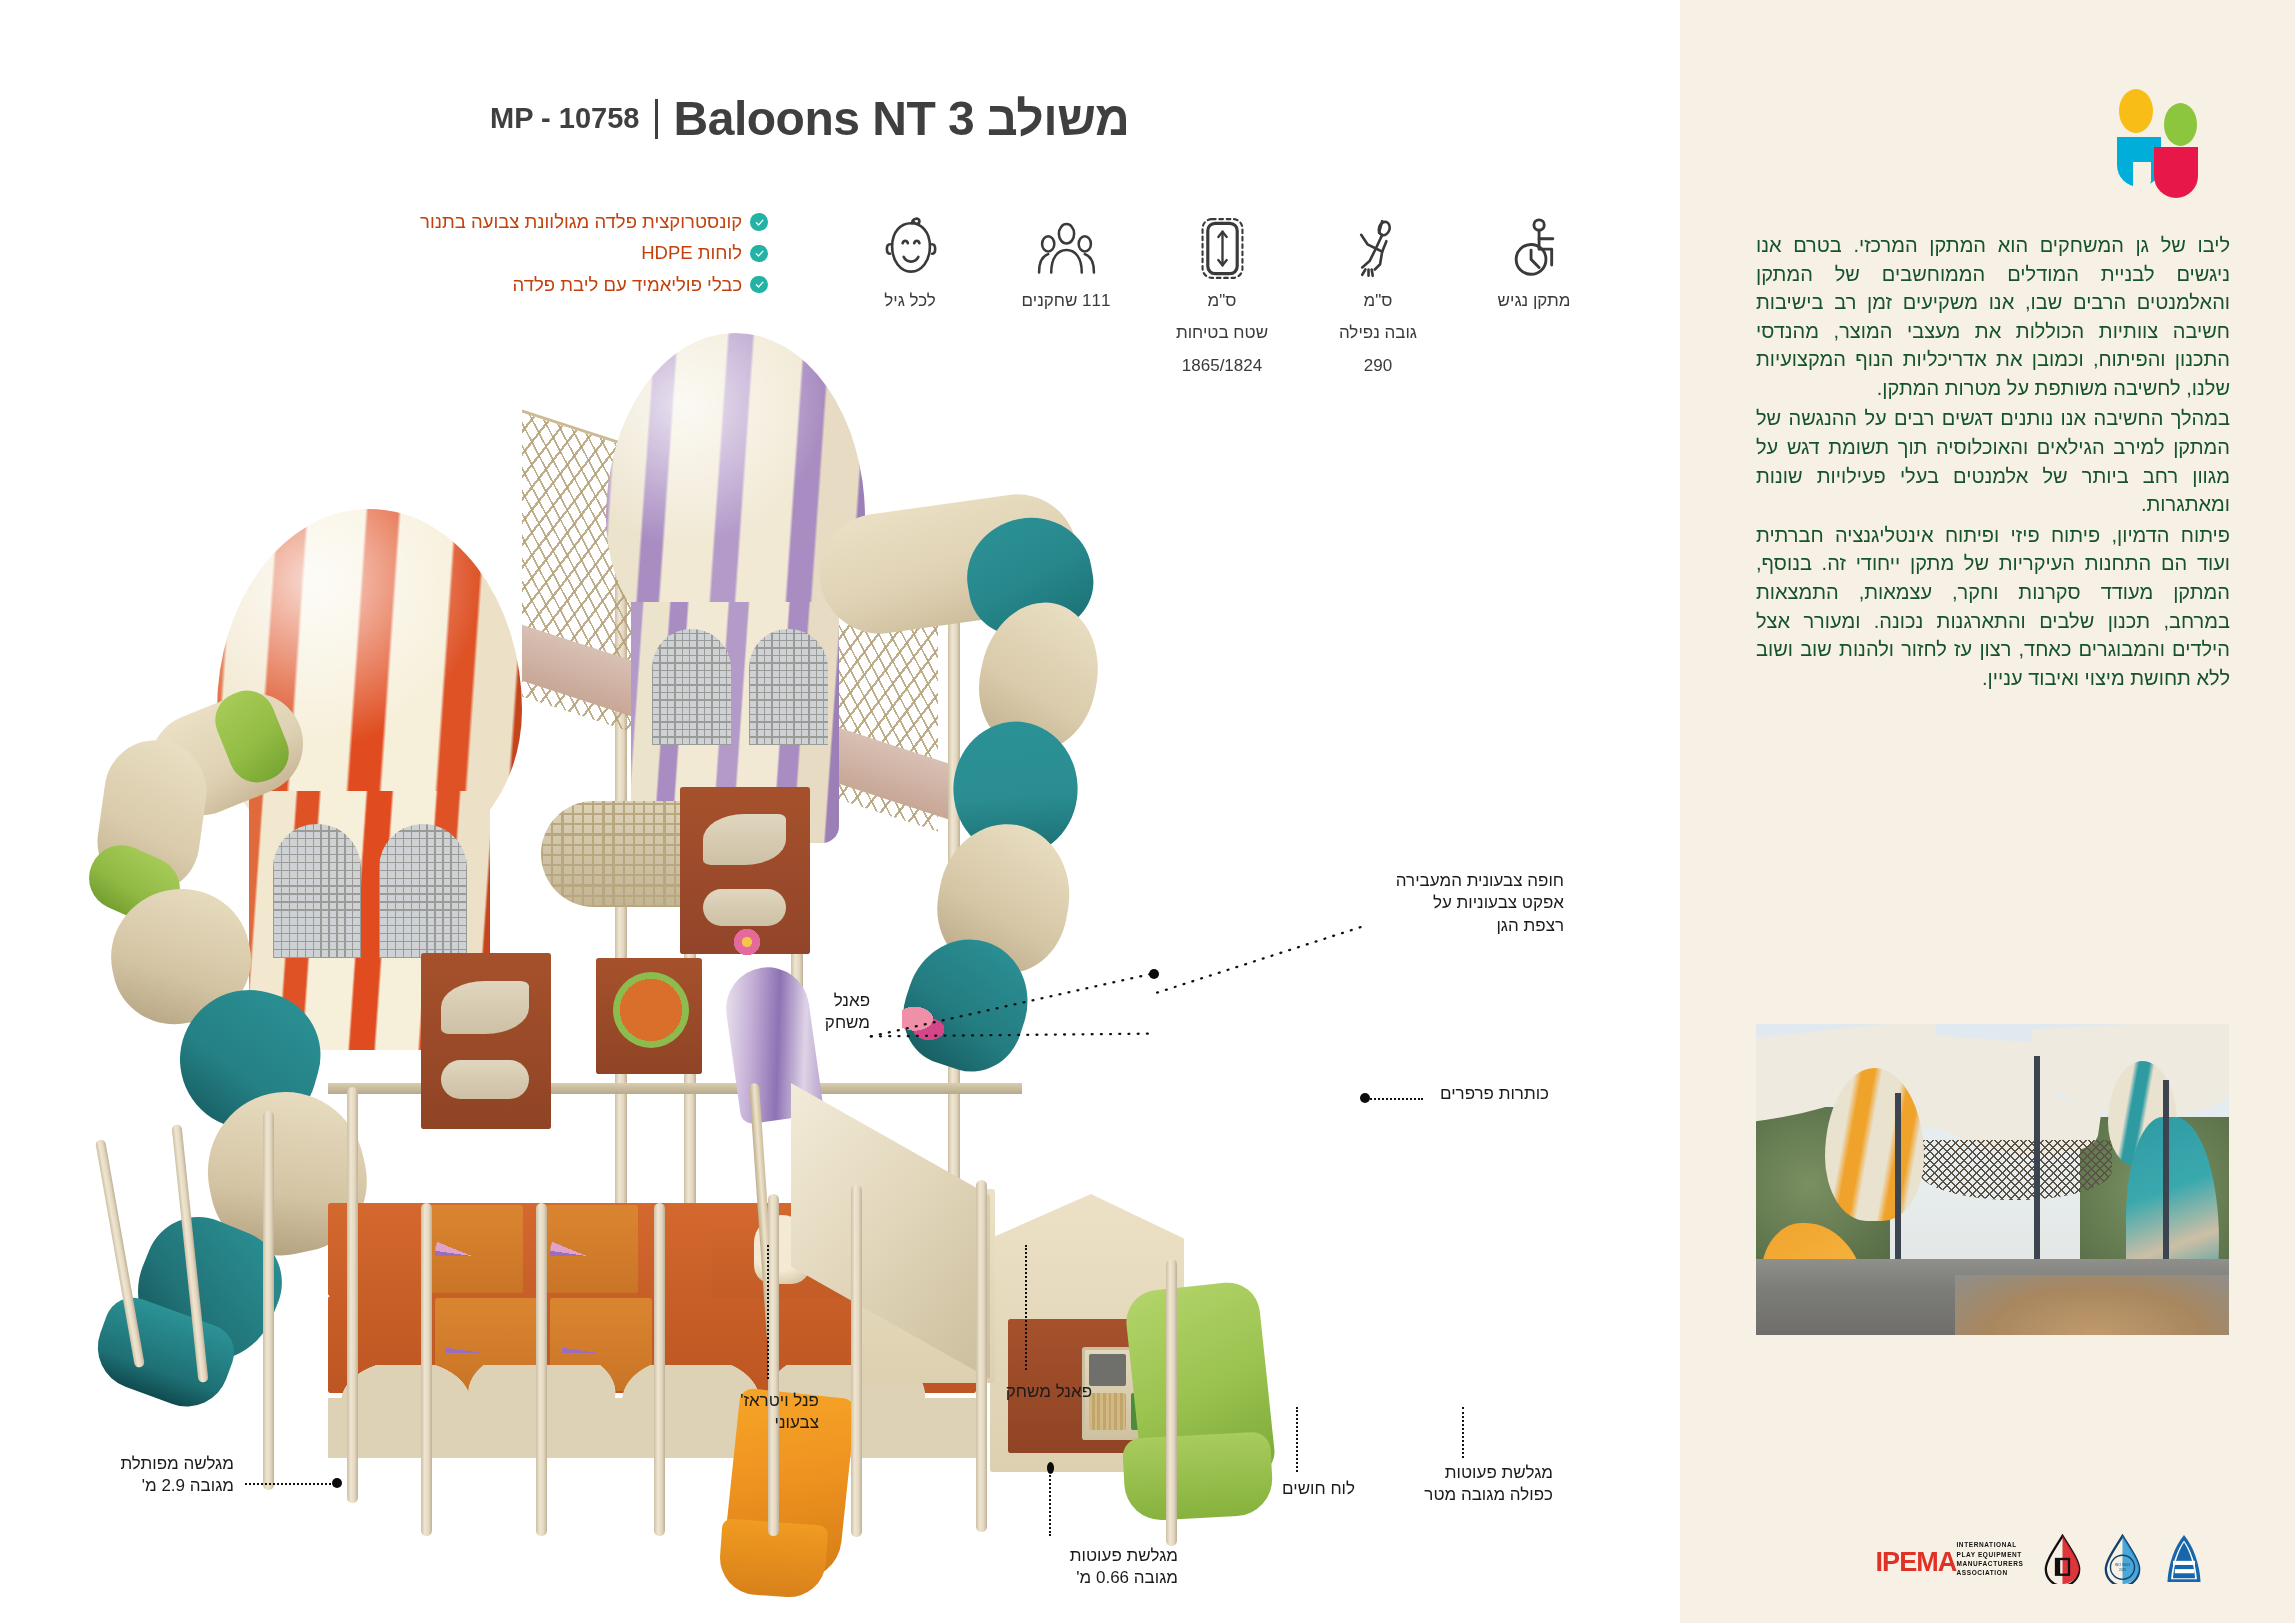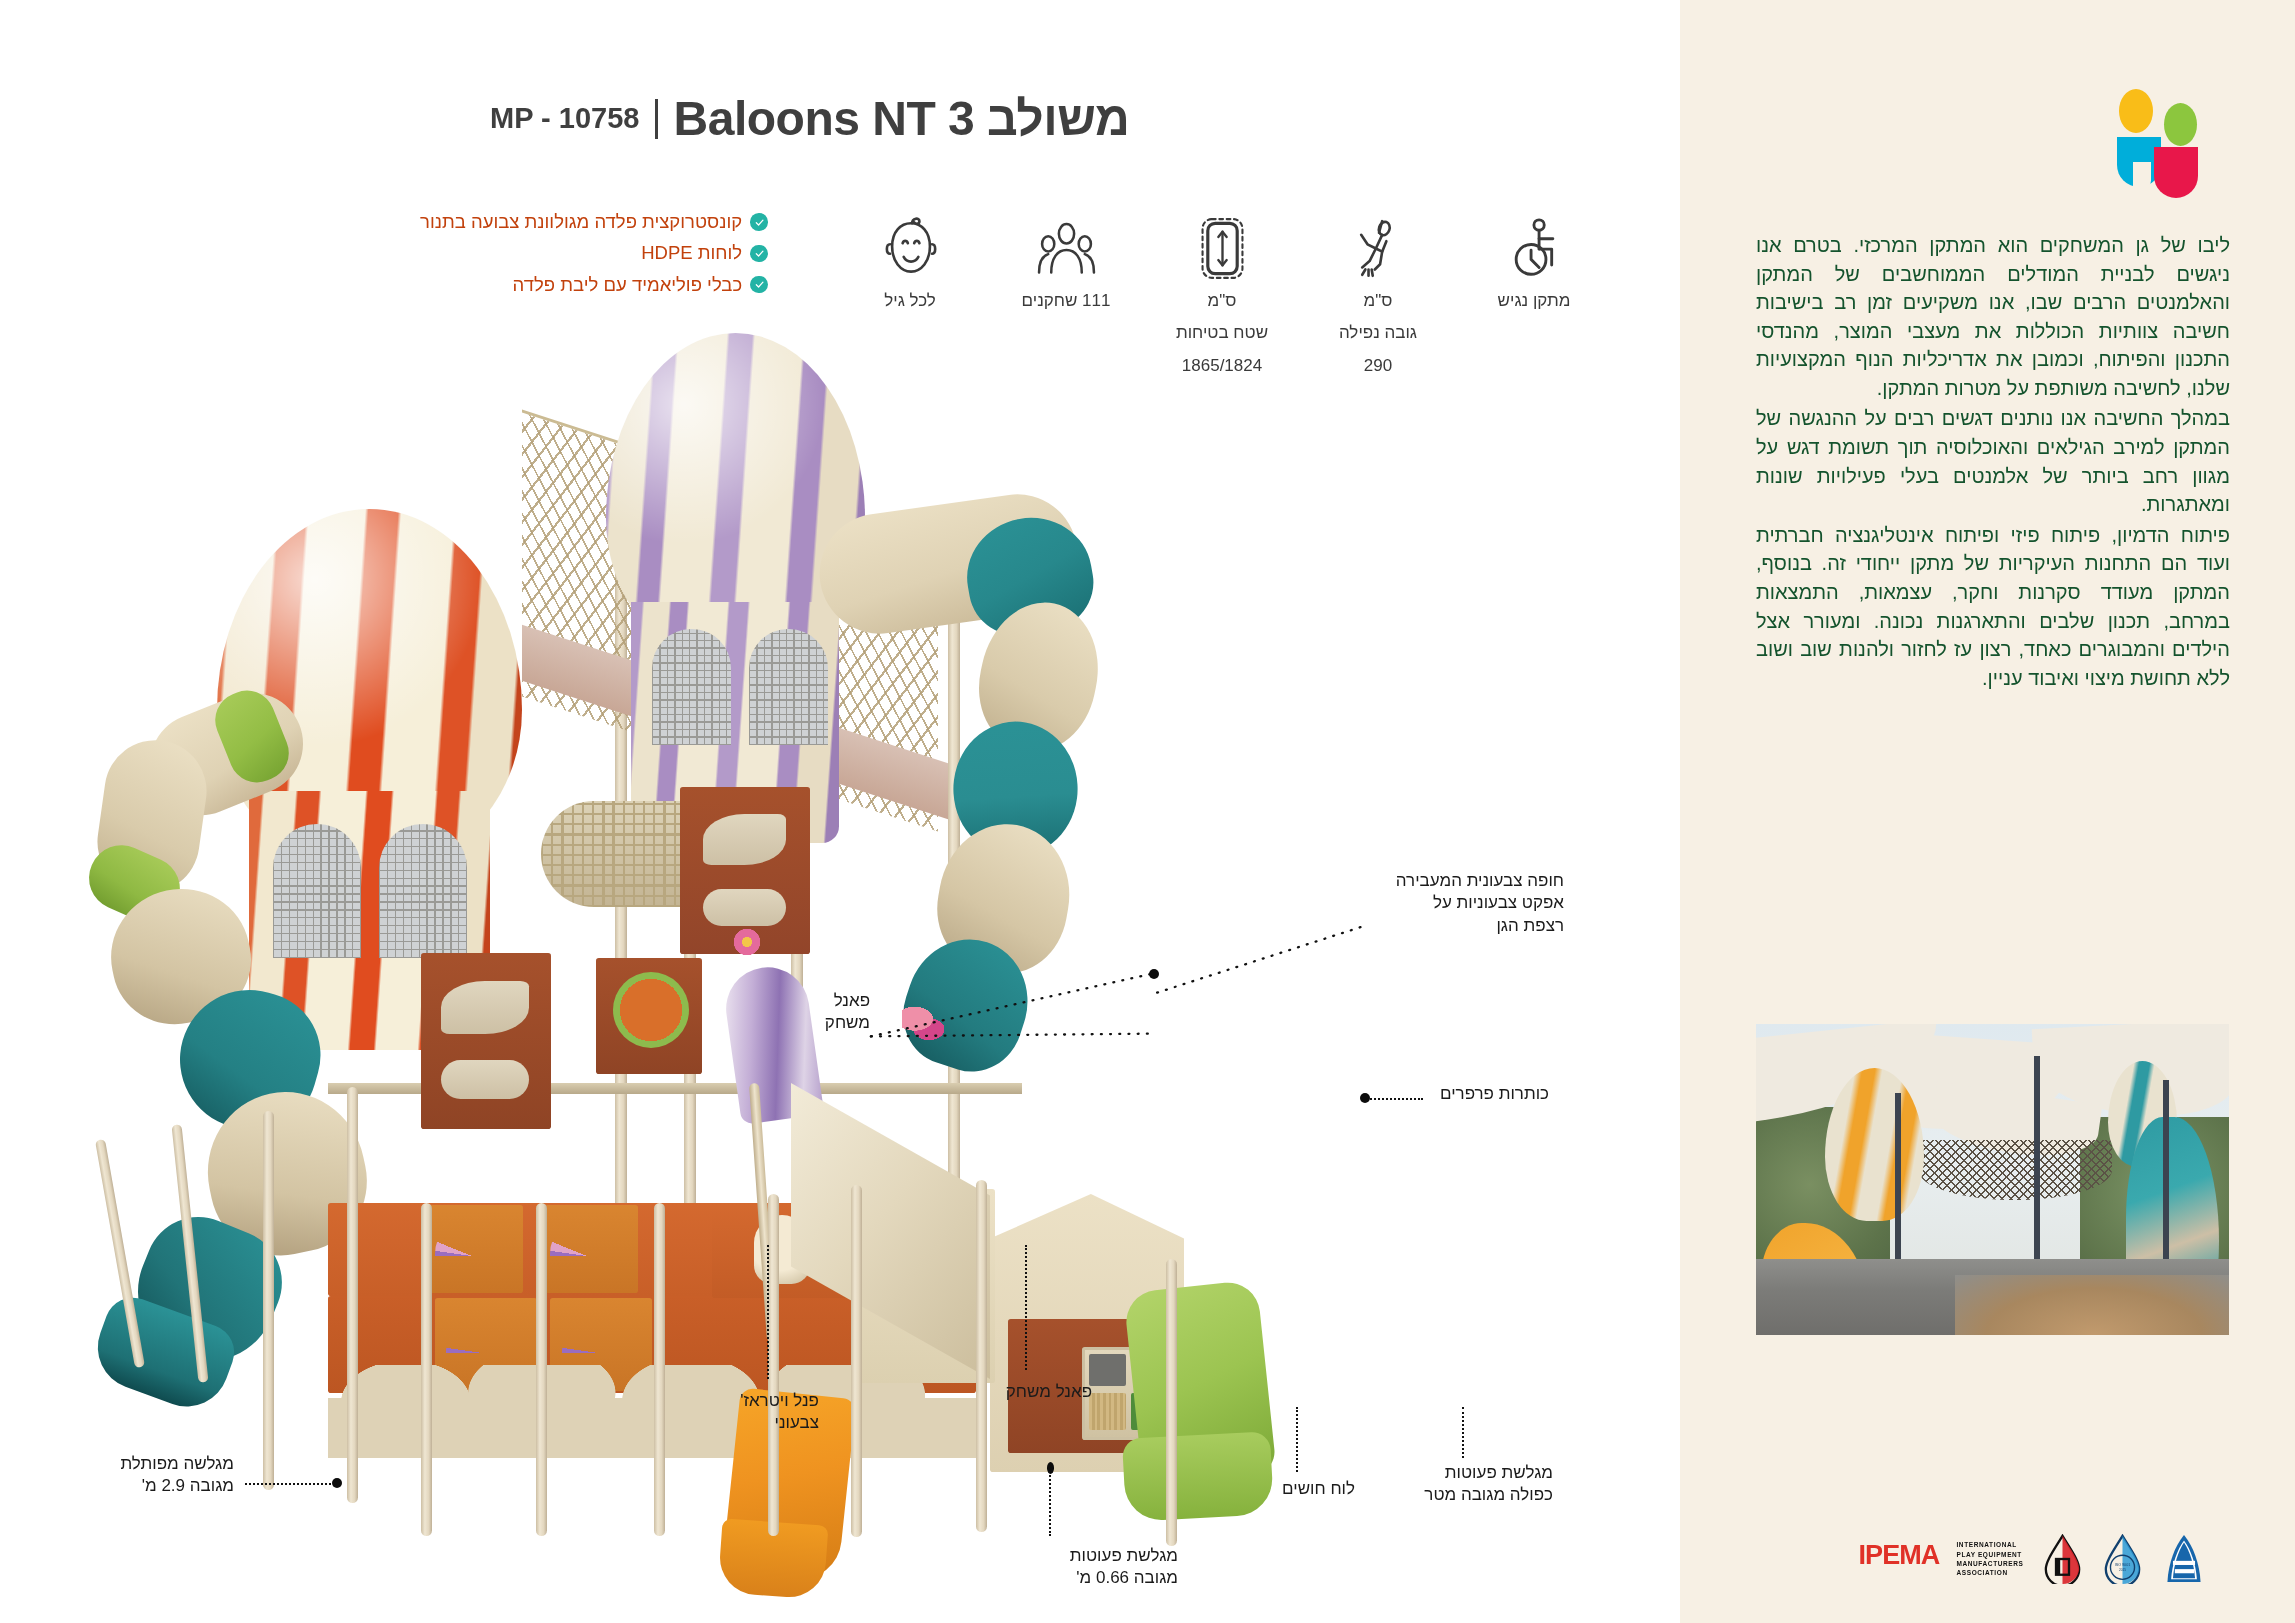--- a/index.html
+++ b/index.html
@@ -97,21 +97,21 @@
     background:linear-gradient(160deg,#2e9aa2 0%, #3aa9ae 30%, #cdbfa6 50%, #2e9aa2 70%, #cdbfa6 100%);
     border-radius:45% 55% 60% 40%; }
   .ph-pole { width:6px; background:#3c4450; }
 
   
   #certs { position:absolute; top:1529px; right:88px; width:426px; height:60px;
     display:flex; flex-direction:row-reverse; align-items:center; justify-content:flex-start; gap:18.5px; direction:ltr; }
   .cert { position:relative; flex:0 0 auto; }
   .cert-israel { width:46px; height:50px; }
   .cert-drop { width:41px; height:50px; }
-  .cert-ipema { display:flex; align-items:flex-start; gap:17px; }
+  .cert-ipema { display:flex; align-items:flex-end; gap:0; }
   .ipema-word { font-size:27px; font-weight:bold; color:#e03127; letter-spacing:-0.9px;
     font-family:"Liberation Sans", sans-serif; }
   .ipema-lines { display:flex; flex-direction:column; font-size:6.5px; font-weight:bold;
     color:#111; letter-spacing:0.6px; line-height:1.45; direction:ltr; text-align:left; }
 
   
   
   #title-row {
     position:absolute; top:93px; right:694px; width:1111px; height:51px;
     display:flex; flex-direction:row; align-items:center; justify-content:flex-end;

